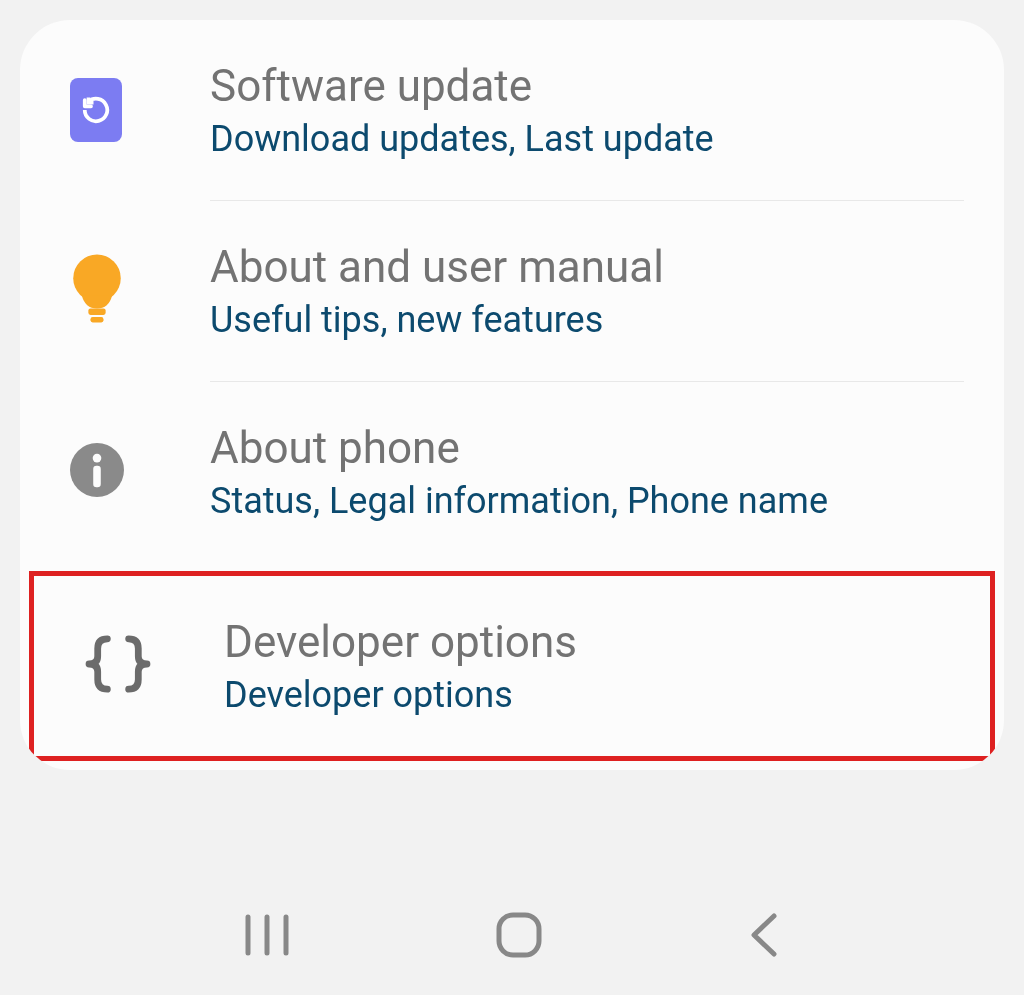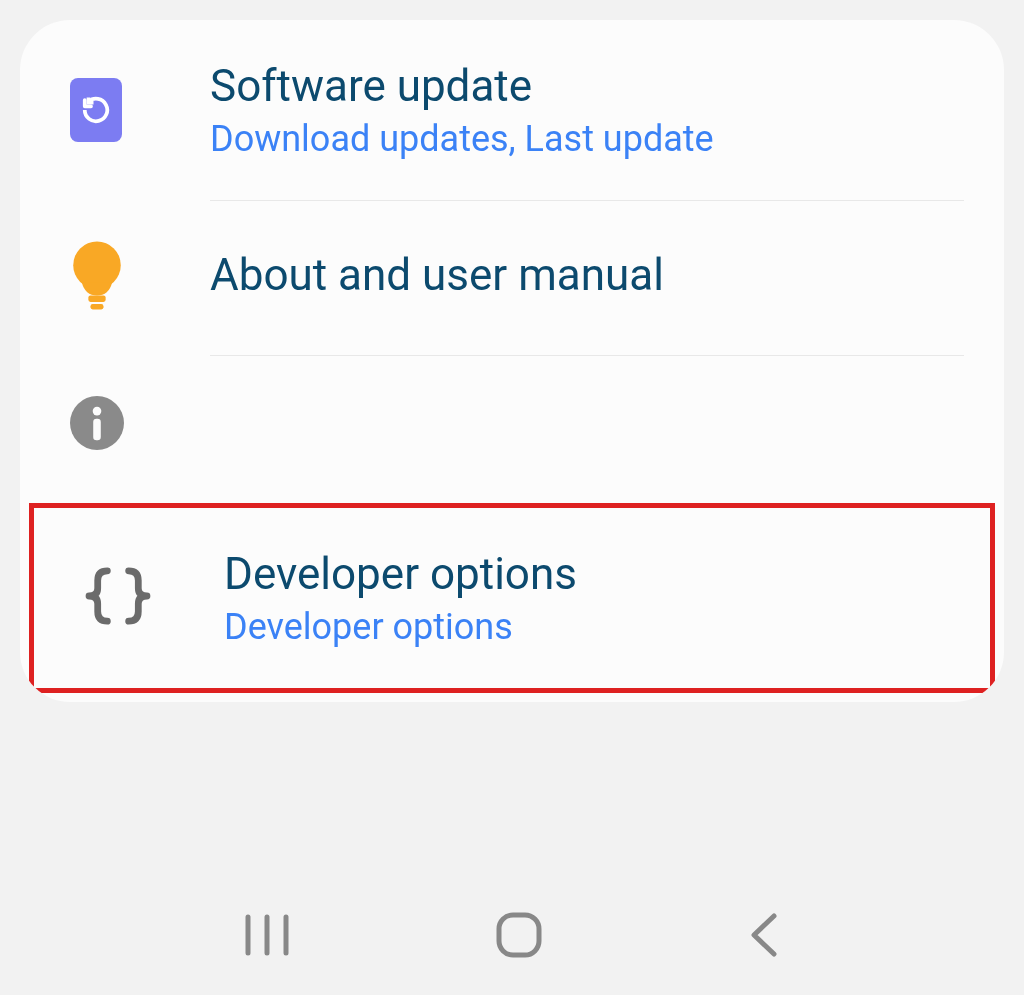--- a/index.html
+++ b/index.html
@@ -37,27 +37,27 @@
       flex-shrink: 0;
       display: flex;
       align-items: center;
     }
     .text-wrap {
       flex: 1;
       min-width: 0;
     }
     .title {
       font-size: 44px;
-      color: #0c4a6e;
+      color: #737373;
       font-weight: 400;
       margin-bottom: 6px;
     }
     .subtitle {
       font-size: 36px;
-      color: #3b82f6;
+      color: #0c4a6e;
       font-weight: 400;
     }
     .navbar {
       position: absolute;
       bottom: 20px;
       left: 0;
       right: 0;
       height: 80px;
       display: flex;
       align-items: center;
@@ -109,34 +109,39 @@
         <svg width="54" height="70" viewBox="0 0 50 64">
           <ellipse cx="25" cy="22" rx="22" ry="22" fill="#f9a825"></ellipse>
           <path d="M11 38 Q14 50 25 50 Q36 50 39 38 Z" fill="#f9a825"></path>
           <rect x="17" y="50" width="16" height="6" rx="2" fill="#f9a825"></rect>
           <rect x="19" y="58" width="12" height="5" rx="2" fill="#f9a825"></rect>
         </svg>
       </span>
     </div>
     <div class="text-wrap">
       <div class="title">About and user manual</div>
+      <div class="subtitle">Useful tips, new features</div>
     </div>
   </div>
 
   <div class="divider"></div>
 
   <div class="item">
     <div class="icon-wrap">
       <span>
         <svg width="54" height="54" viewBox="0 0 50 50">
           <circle cx="25" cy="25" r="25" fill="#8a8a8a"></circle>
           <circle cx="25" cy="14" r="4" fill="#fcfcfc"></circle>
           <rect x="21.5" y="21" width="7" height="20" rx="3" fill="#fcfcfc"></rect>
         </svg>
       </span>
+    </div>
+    <div class="text-wrap">
+      <div class="title">About phone</div>
+      <div class="subtitle">Status, Legal information, Phone name</div>
     </div>
   </div>
 
   <div class="item highlighted">
     <div class="icon-wrap">
       <span>
         <svg width="68" height="58" viewBox="0 0 70 60" fill="none" stroke="#6b6b6b" stroke-width="7" stroke-linecap="round" stroke-linejoin="round">
           <path d="M24 4 Q14 4 14 14 L14 22 Q14 30 5 30 Q14 30 14 38 L14 46 Q14 56 24 56"></path>
           <path d="M46 4 Q56 4 56 14 L56 22 Q56 30 65 30 Q56 30 56 38 L56 46 Q56 56 46 56"></path>
         </svg>

